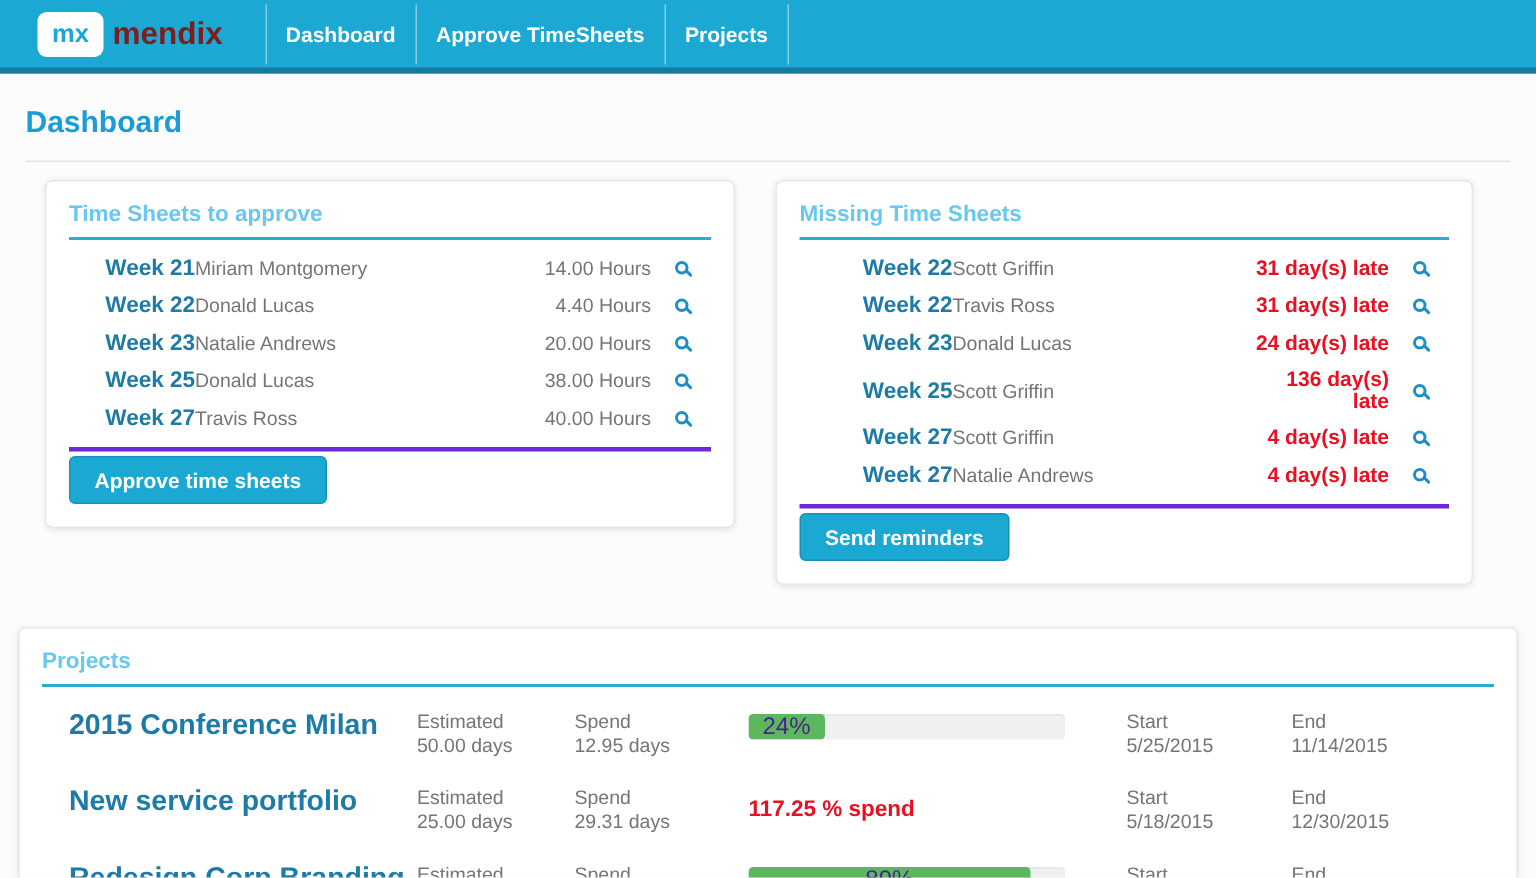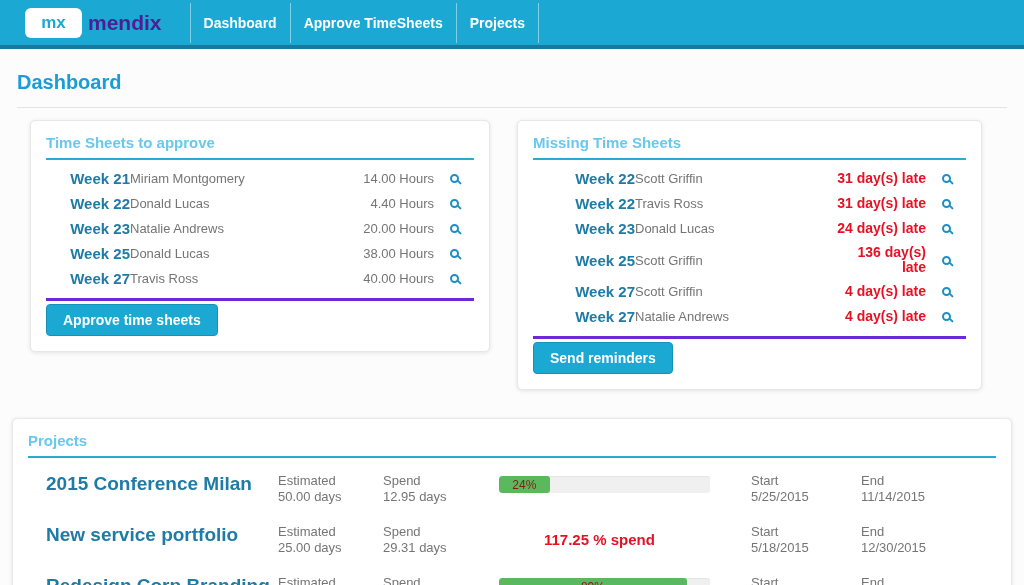--- a/index.html
+++ b/index.html
@@ -9,23 +9,23 @@
   *{box-sizing:border-box;}
   html,body{margin:0;padding:0;}
   body{
     width:1024px;height:585px;overflow:hidden;background:#fcfcfc;
     font-family:"Liberation Sans",sans-serif;-webkit-font-smoothing:antialiased;
   }
   
   .navbar{height:49px;background:var(--accent);border-bottom:4px solid var(--accent-dark);
     display:flex;align-items:center;}
   .logo{display:flex;align-items:center;margin-left:25px;}
-  .logo-mark{width:57px;height:30px;background:#fff;border-radius:6px;color:var(--accent);
+  .logo-mark{width:44px;height:30px;background:#fff;border-radius:6px;color:var(--accent);
     font-weight:bold;font-size:17px;display:flex;align-items:center;justify-content:center;}
-  .logo-text{color:#4c1d95;font-size:21px;font-weight:bold;margin-left:6px;}
+  .logo-text{color:#7f1d1d;font-size:21px;font-weight:bold;margin-left:6px;}
   .nav{display:flex;height:40px;margin-left:28px;align-items:stretch;}
   .nav-item{display:flex;align-items:center;padding:0 13px;color:#fff;font-weight:bold;
     font-size:14px;border-left:1px solid rgba(255,255,255,0.45);cursor:pointer;}
   .nav-item:last-child{border-right:1px solid rgba(255,255,255,0.45);}
   
   .page-title{color:var(--page-title);font-size:20px;font-weight:bold;
     margin:22px 17px 0 17px;padding-bottom:13px;border-bottom:1px solid #e4e4e4;}
   .top-row{display:flex;margin:12px 15px 0 30px;align-items:flex-start;}
   .panel{background:#fff;border:1px solid var(--border);border-radius:5px;
     box-shadow:0 1px 4px rgba(0,0,0,0.10);padding:13px 15px 15px;}
@@ -54,23 +54,23 @@
   .proj-row{display:flex;padding:9px 0 10px;align-items:flex-start;}
   .proj-name{width:250px;padding-left:18px;color:var(--link);font-weight:bold;font-size:19px;flex:none;}
   .kv{font-size:13px;color:var(--text-gray);line-height:16px;flex:none;}
   .col-est{width:105px;}
   .col-spend{width:116px;}
   .col-status{width:211px;flex:none;}
   .col-start{width:110px;margin-left:41px;}
   .col-end{width:120px;}
   .progress{height:17px;background:#f0f0f0;border-radius:3px;overflow:hidden;margin-top:3px;
     box-shadow:inset 0 1px 1px rgba(0,0,0,0.05);}
-  .progress-fill{height:100%;background:var(--green);color:#7f1d1d;font-size:12px;
+  .progress-fill{height:100%;background:var(--green);color:#4c1d95;font-size:16px;
     display:flex;align-items:center;justify-content:center;border-radius:3px;}
-  .overspend{color:var(--red);font-weight:bold;font-size:15px;margin-top:7px;margin-left:45px;}
+  .overspend{color:var(--red);font-weight:bold;font-size:15px;margin-top:7px;}
 </style>
 </head>
 <body>
 
 <div class="navbar">
   <div class="logo">
     <div class="logo-mark">mx</div>
     <div class="logo-text">mendix</div>
   </div>
   <div class="nav">

